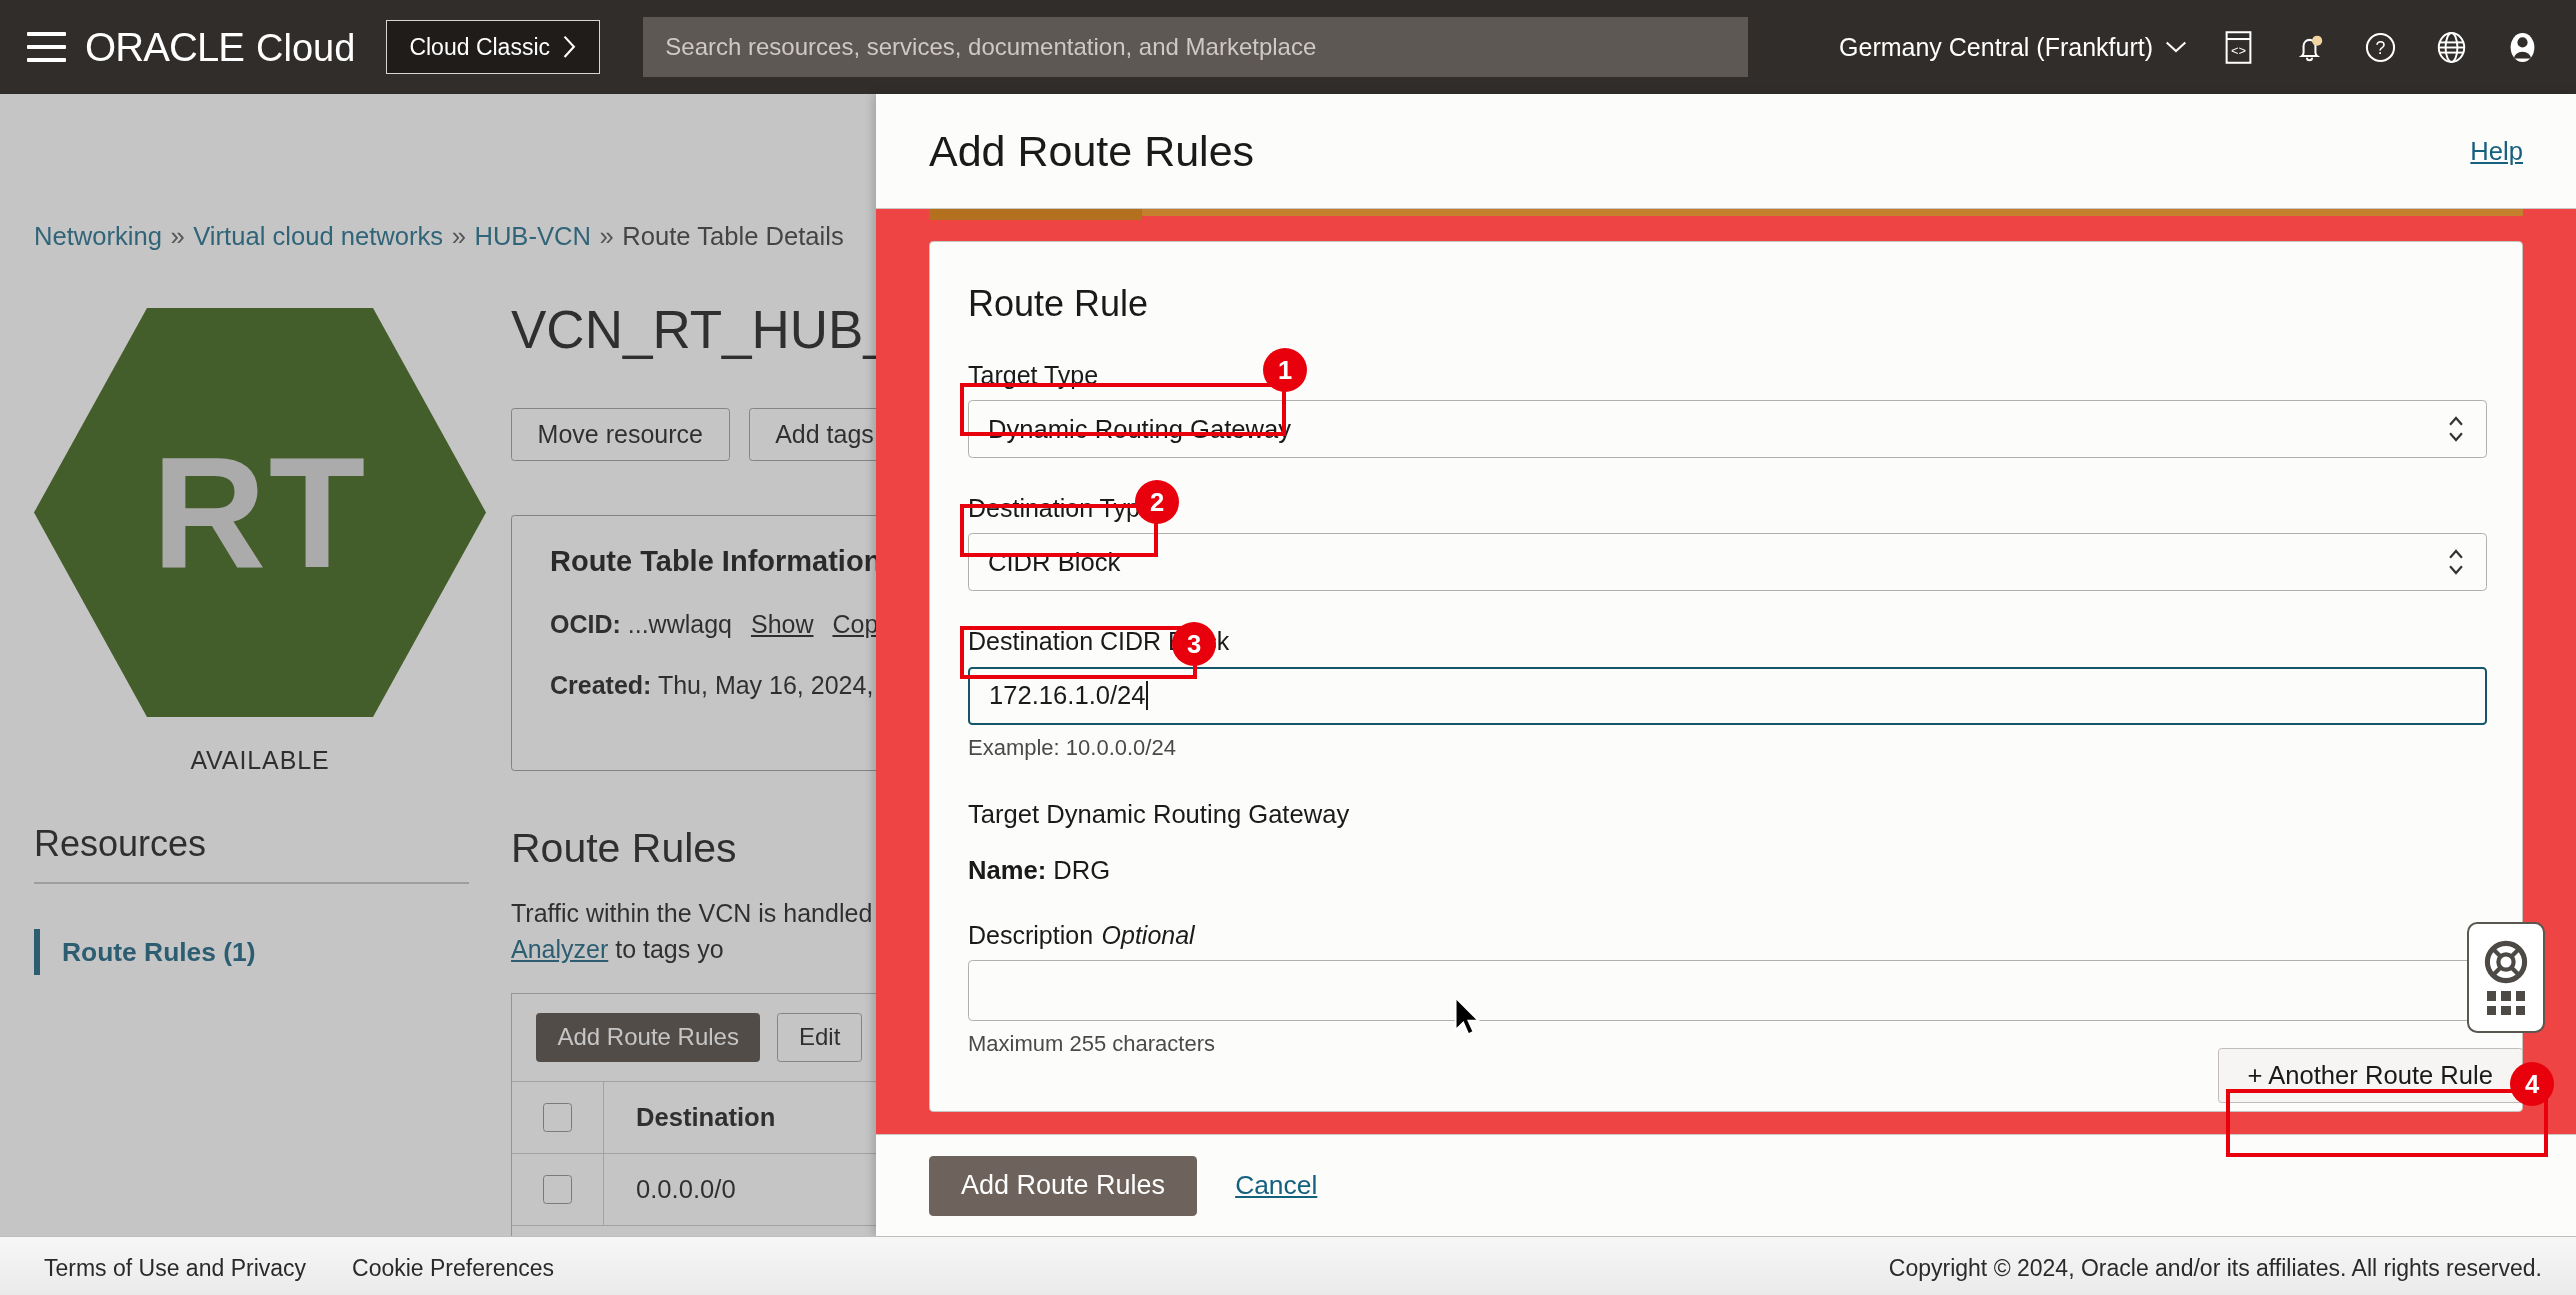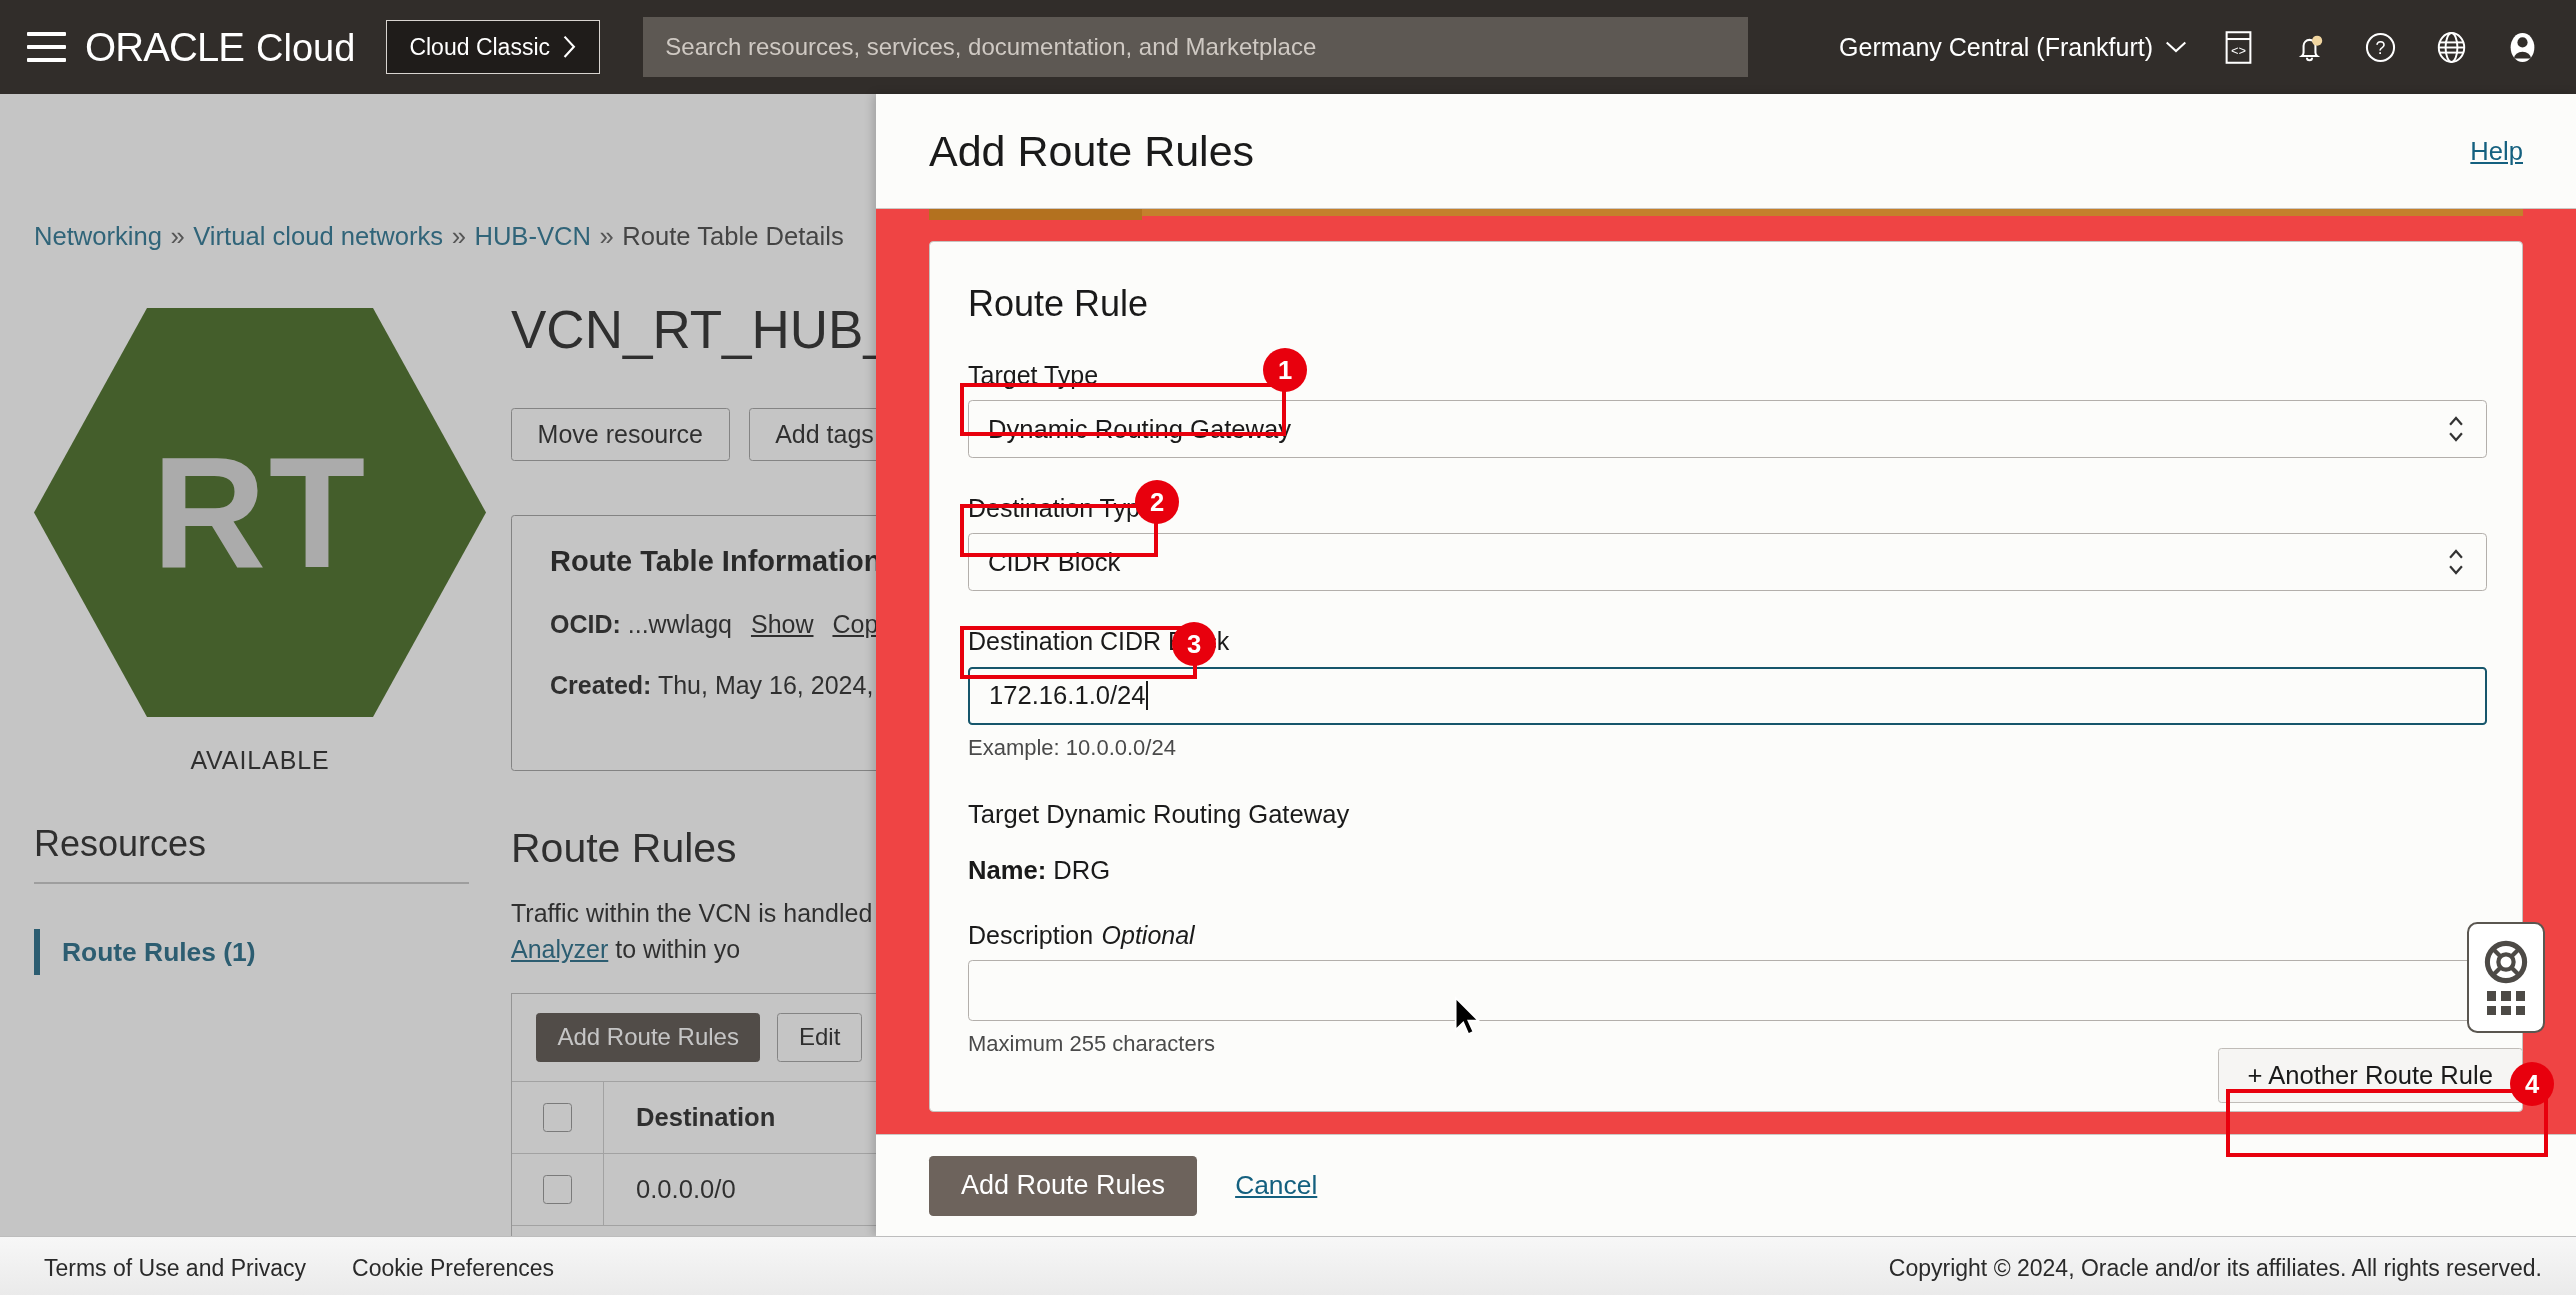--- a/index.html
+++ b/index.html
@@ -417,21 +417,21 @@
     </div>
     <div class="info-row">
       <b>Created:</b>
       <span>Thu, May 16, 2024, 1</span>
     </div>
   </div>
 
   <div id="rr-title">Route Rules</div>
   <div id="rr-desc">
     <span>Traffic within the VCN is handled b</span>
-    <a>Network Path Analyzer</a><span> to within yo</span>
+    <a>Network Path Analyzer</a><span> to tags yo</span>
   </div>
 
   <div id="rr-table">
     <div id="rr-toolbar">
       <button class="tbtn tbtn-primary">Add Route Rules</button>
       <button class="tbtn">Edit</button>
     </div>
     <div id="rr-thead">
       <div class="rr-cb-cell">
         <div class="cbx"></div>

